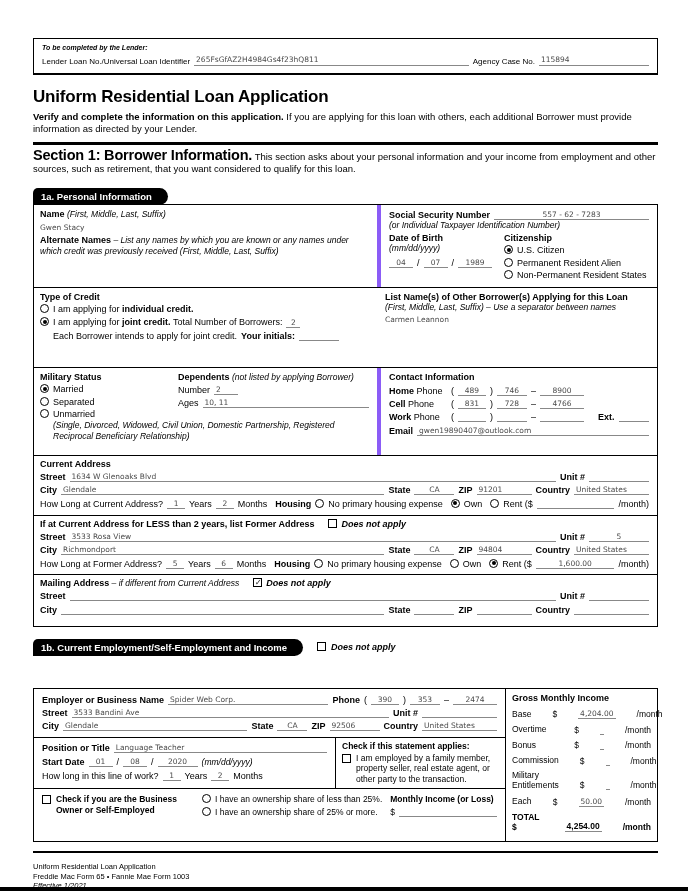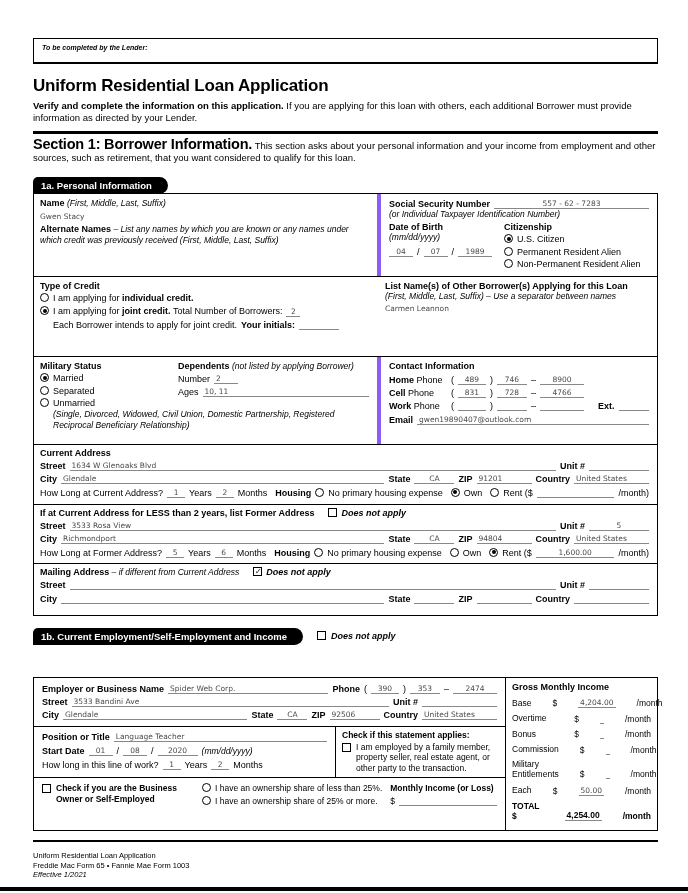--- a/index.html
+++ b/index.html
@@ -80,20 +80,26 @@
   .blackbar { position: absolute; left: 0; bottom: 2px; width: 688px; height: 4px; background: #000; }
 </style>
 </head>
 <body>
 
 <div class="page">
 <div class="content">
 
   <div class="lenderbox">
     <div class="note bi">To be completed by the Lender:</div>
+    <div class="lenderline">
+      <span class="nw">Lender Loan No./Universal Loan Identifier</span>
+      <span class="fill left grow"><span class="val">265FsGfAZ2H4984Gs4f23hQ811</span></span>
+      <span class="nw">Agency Case No.</span>
+      <span class="fill left" style="width:110px"><span class="val">115894</span></span>
+    </div>
   </div>
 
   <div class="apptitle">Uniform Residential Loan Application</div>
   <div class="intro">
     <span class="b">Verify and complete the information on this application.</span><span> If you are applying for this loan with others, each additional Borrower must provide information as directed by your Lender.</span>
   </div>
 
   <div class="rule"></div>
 
   <div class="sec1">
@@ -139,21 +145,21 @@
             <div class="opt">
               <span class="radio on"></span>
               <span>U.S. Citizen</span>
             </div>
             <div class="opt">
               <span class="radio"></span>
               <span>Permanent Resident Alien</span>
             </div>
             <div class="opt">
               <span class="radio"></span>
-              <span>Non-Permanent Resident Alien</span>
+              <span>Non-Permanent Resident States</span>
             </div>
           </div>
         </div>
       </div>
     </div>
 
     <div class="r split" style="min-height:80px">
       <div class="lcol">
         <div class="b lab9">Type of Credit</div>
         <div class="opt">

